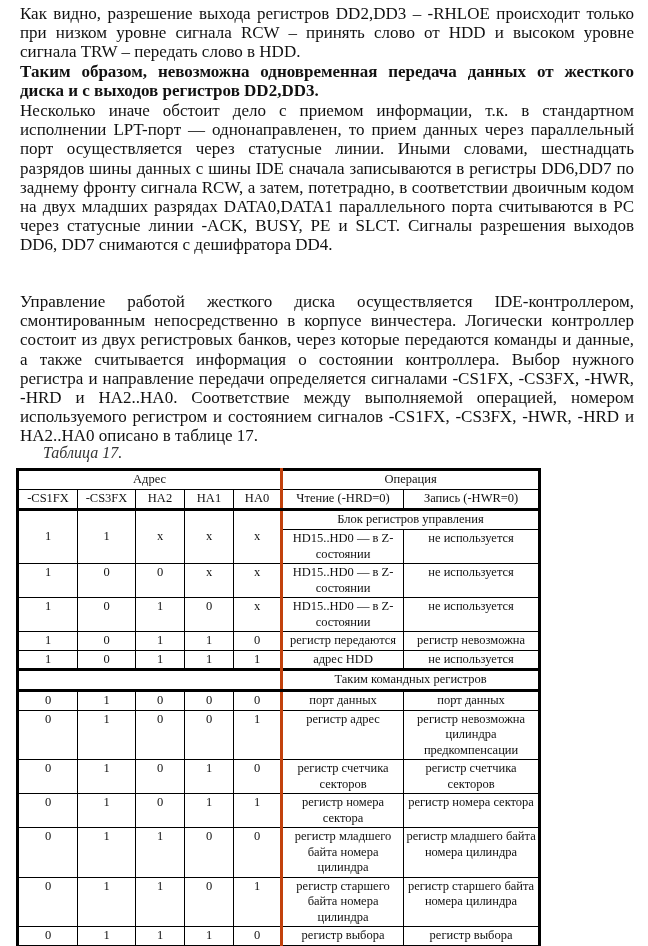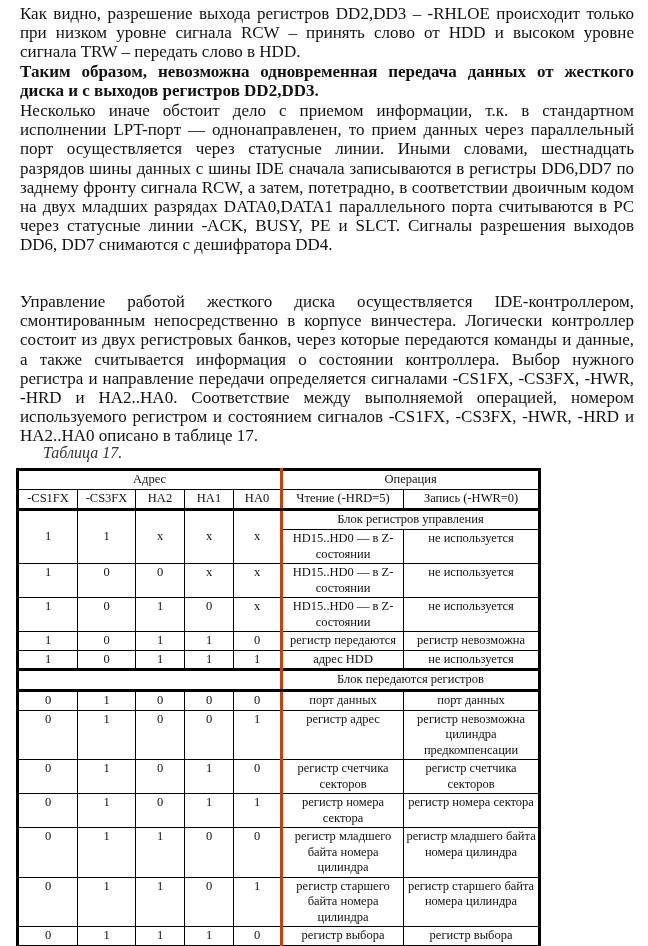--- a/index.html
+++ b/index.html
@@ -56,21 +56,21 @@
     <tr class="headrow">
       <td colspan="5">Адрес</td>
       <td colspan="2" class="thickL">Операция</td>
     </tr>
     <tr class="headrow thickB">
       <td class="thickB">-CS1FX</td>
       <td class="thickB">-CS3FX</td>
       <td class="thickB">HA2</td>
       <td class="thickB">HA1</td>
       <td class="thickB">HA0</td>
-      <td class="thickB thickL">Чтение (-HRD=5)</td>
+      <td class="thickB thickL">Чтение (-HRD=0)</td>
       <td class="thickB">Запись (-HWR=0)</td>
     </tr>
     <tr class="headrow">
       <td rowspan="2" class="mid">1</td>
       <td rowspan="2" class="mid">1</td>
       <td rowspan="2" class="mid">x</td>
       <td rowspan="2" class="mid">x</td>
       <td rowspan="2" class="mid">x</td>
       <td colspan="2" class="thickL">Блок регистров управления</td>
     </tr>
@@ -109,21 +109,21 @@
       <td>1</td>
       <td>0</td>
       <td>1</td>
       <td>1</td>
       <td>1</td>
       <td class="thickL">адрес HDD</td>
       <td>не используется</td>
     </tr>
     <tr class="headrow">
       <td colspan="5" class="thickT thickB"></td>
-      <td colspan="2" class="thickL thickT thickB">Блок передаются регистров</td>
+      <td colspan="2" class="thickL thickT thickB">Таким командных регистров</td>
     </tr>
     <tr>
       <td>0</td>
       <td>1</td>
       <td>0</td>
       <td>0</td>
       <td>0</td>
       <td class="thickL">порт данных</td>
       <td>порт данных</td>
     </tr>

